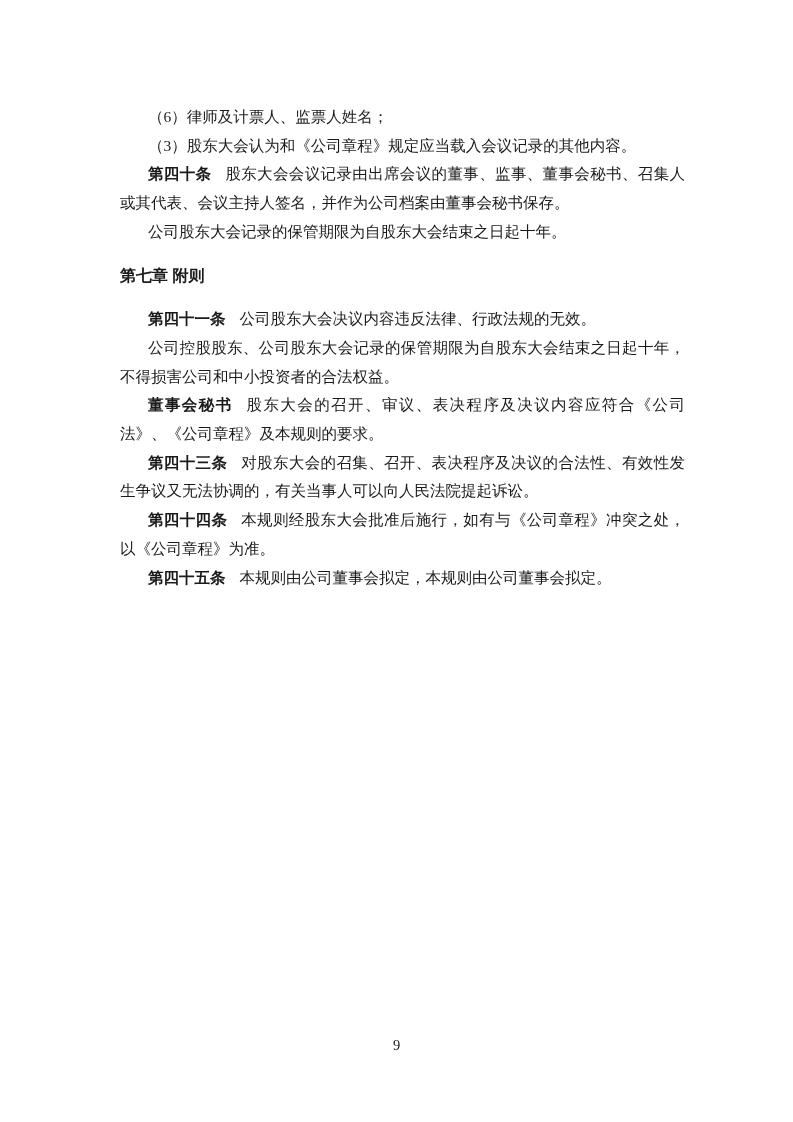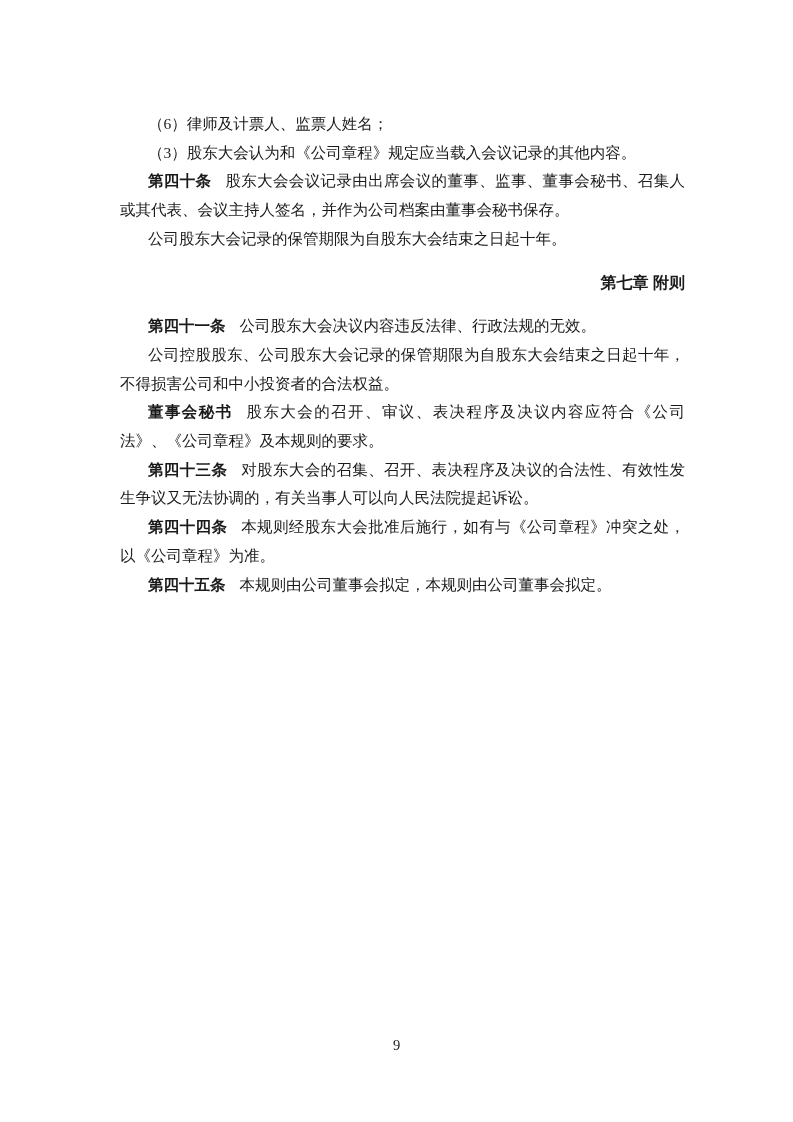--- a/index.html
+++ b/index.html
@@ -12,39 +12,39 @@
     width: 793px;
     height: 1122px;
     background: #ffffff;
     color: #1a1a1a;
     font-family: "Liberation Serif", "DejaVu Serif", serif;
     overflow: hidden;
   }
   .content {
     position: absolute;
     left: 120px;
-    top: 110px;
+    top: 103px;
     width: 565px;
     font-size: 15.5px;
     line-height: 28.7px;
     text-align: justify;
   }
   .para {
     margin: 0;
     text-indent: 28px;
   }
   .article-label {
     font-weight: 700;
     font-family: "Liberation Sans", "DejaVu Sans", sans-serif;
     margin-right: 0.9em;
   }
   .chapter-heading {
     margin: 15px 0 15px 0;
     text-indent: 0;
-    text-align: right;
+    text-align: left;
     font-weight: 700;
     font-size: 16px;
     font-family: "Liberation Sans", "DejaVu Sans", sans-serif;
   }
   .page-number {
     position: absolute;
     top: 1034px;
     left: 0;
     width: 100%;
     text-align: center;

